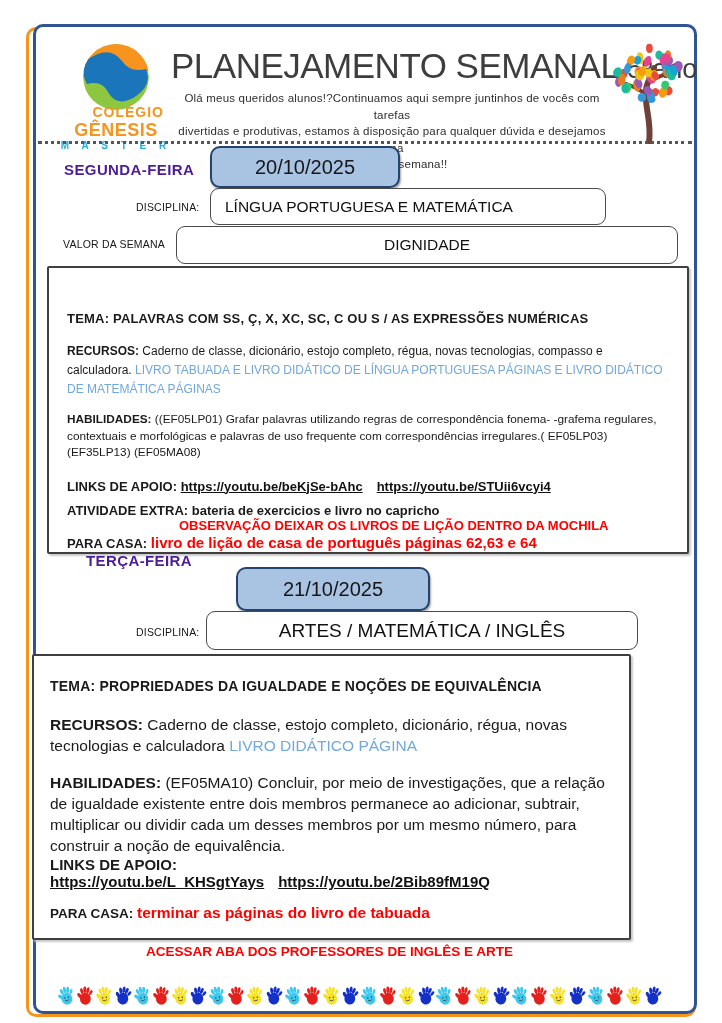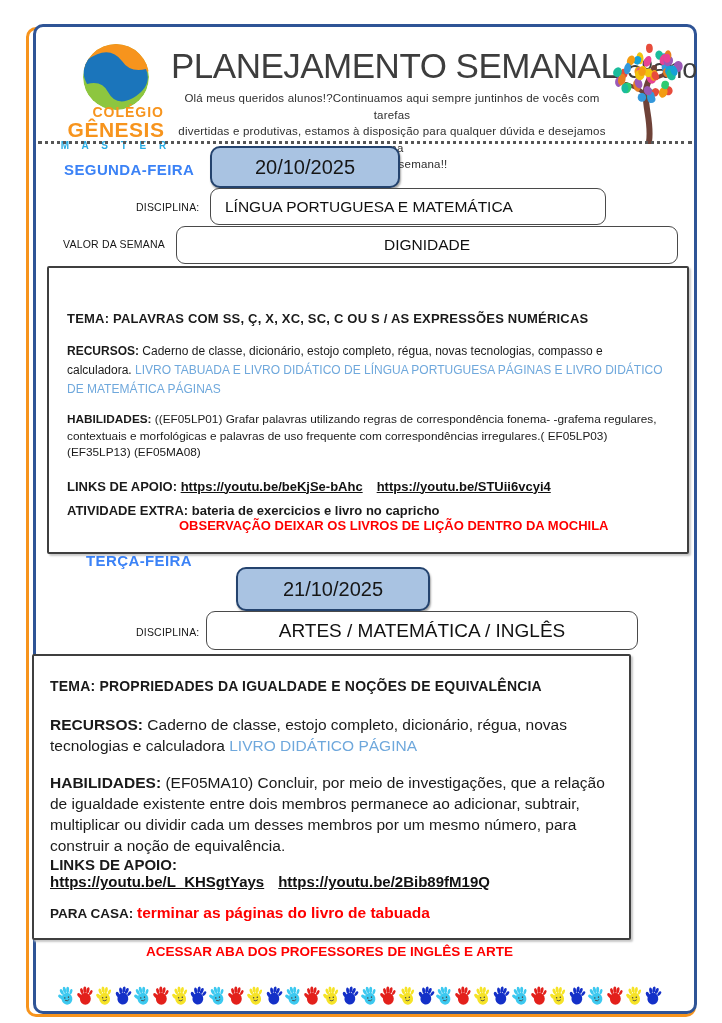--- a/index.html
+++ b/index.html
@@ -5,31 +5,31 @@
   html,body{margin:0;padding:0;background:#fff;}
   .page{position:relative;width:722px;height:1023px;background:#ffffff;overflow:hidden;
         font-family:"Liberation Sans",sans-serif;color:#1a1a1a;}
   .frame-orange{position:absolute;left:26px;top:27px;width:664px;height:984px;
         border:3px solid #f7941d;border-radius:10px;}
   .frame-blue{position:absolute;left:33px;top:24px;width:658px;height:984px;
         border:3px solid #2f5496;border-radius:10px;background:#ffffff;}
   
   .logo{position:absolute;left:60px;top:40px;width:112px;height:100px;text-align:center;}
   .logo .l-top{font-size:14px;font-weight:bold;color:#f7941d;letter-spacing:1px;text-align:right;width:96px;margin:-14px auto 0;}
-  .logo .l-name{font-size:21px;font-weight:bold;color:#f7941d;letter-spacing:.5px;line-height:20px;}
+  .logo .l-name{font-size:18px;font-weight:bold;color:#f7941d;letter-spacing:.5px;line-height:20px;}
   .logo .l-sub{font-size:10px;font-weight:bold;color:#29abe2;letter-spacing:5px;line-height:12px;}
   .title{position:absolute;left:171px;top:46px;width:450px;white-space:nowrap;
         font-size:35px;color:#3d3d3d;letter-spacing:-0.5px;}
   .title .grade{font-size:27px;letter-spacing:0;}
   .intro{position:absolute;left:168px;top:90px;width:448px;text-align:center;
         font-size:11.5px;line-height:16.5px;color:#2e2e2e;letter-spacing:.2px;}
   .tree{position:absolute;left:602px;top:34px;width:92px;height:110px;}
   .dotted{position:absolute;left:38px;top:141px;width:654px;border-top:3px dotted #565656;}
   
-  .day-label{position:absolute;font-size:15px;font-weight:bold;letter-spacing:.4px;color:#3b82f6;}
+  .day-label{position:absolute;font-size:15px;font-weight:bold;letter-spacing:.4px;color:#4c1d95;}
   .date-box{position:absolute;background:#a9c3e2;border:2px solid #24436e;border-radius:10px;
         box-shadow:1px 2px 2px rgba(60,60,60,.45);display:flex;align-items:center;justify-content:center;
         font-size:20px;color:#161616;}
   .mini-label{position:absolute;font-size:10.5px;color:#161616;letter-spacing:.2px;}
   .pill{position:absolute;background:#fff;border:1.5px solid #4a4a4a;border-radius:9px;
         display:flex;align-items:center;font-size:15.5px;color:#111;}
   .pill.center{justify-content:center;}
   
   .content-box{position:absolute;background:#fff;border:2px solid #3f3f3f;border-radius:2px;
         box-shadow:2px 2px 2px #c9c9c9;box-sizing:border-box;}
@@ -165,20 +165,21 @@
     <span>DIGNIDADE</span>
   </div>
 
   <div class="content-box mon" style="left:47px;top:266px;width:642px;height:288px;">
     <p class="tema"><span class="lbl">TEMA:</span> <span>PALAVRAS  COM SS, Ç, X, XC, SC, C OU S / AS EXPRESSÕES NUMÉRICAS</span></p>
     <p class="recursos"><span class="lbl">RECURSOS:</span> <span>Caderno de classe, dicionário, estojo completo, régua, novas tecnologias, compasso e calculadora.</span> <span class="blue-text">LIVRO TABUADA E LIVRO DIDÁTICO DE LÍNGUA PORTUGUESA PÁGINAS   E LIVRO DIDÁTICO DE MATEMÁTICA PÁGINAS</span></p>
     <p class="habilidades"><span class="lbl">HABILIDADES:</span> <span>((EF05LP01) Grafar palavras utilizando regras de correspondência fonema- -grafema regulares, contextuais e morfológicas e palavras de uso frequente com correspondências irregulares.( EF05LP03) (EF35LP13) (EF05MA08)</span></p>
     <p class="links"><span class="lbl">LINKS DE APOIO:</span> <a class="link" href="#">https://youtu.be/beKjSe-bAhc</a><a class="link" href="#">https://youtu.be/STUii6vcyi4</a></p>
     <p class="atividade"><span>ATIVIDADE  EXTRA:</span> <span>bateria de exercicios e livro no capricho</span></p>
     <p class="observacao">OBSERVAÇÃO  DEIXAR  OS LIVROS DE LIÇÃO DENTRO  DA MOCHILA</p>
+    <p class="paracasa"><span class="lbl">PARA  CASA:</span> <span class="red">livro de lição de casa de  português páginas 62,63 e 64</span></p>
   </div>
 
   <div class="day-label" style="left:86px;top:552px;">TERÇA-FEIRA</div>
   <div class="date-box" style="left:236px;top:567px;width:190px;height:40px;">
     <span>21/10/2025</span>
   </div>
   <div class="mini-label" style="left:136px;top:626px;">DISCIPLINA:</div>
   <div class="pill center" style="left:206px;top:611px;width:430px;height:37px;font-size:19px;">
     <span>ARTES / MATEMÁTICA / INGLÊS</span>
   </div>

